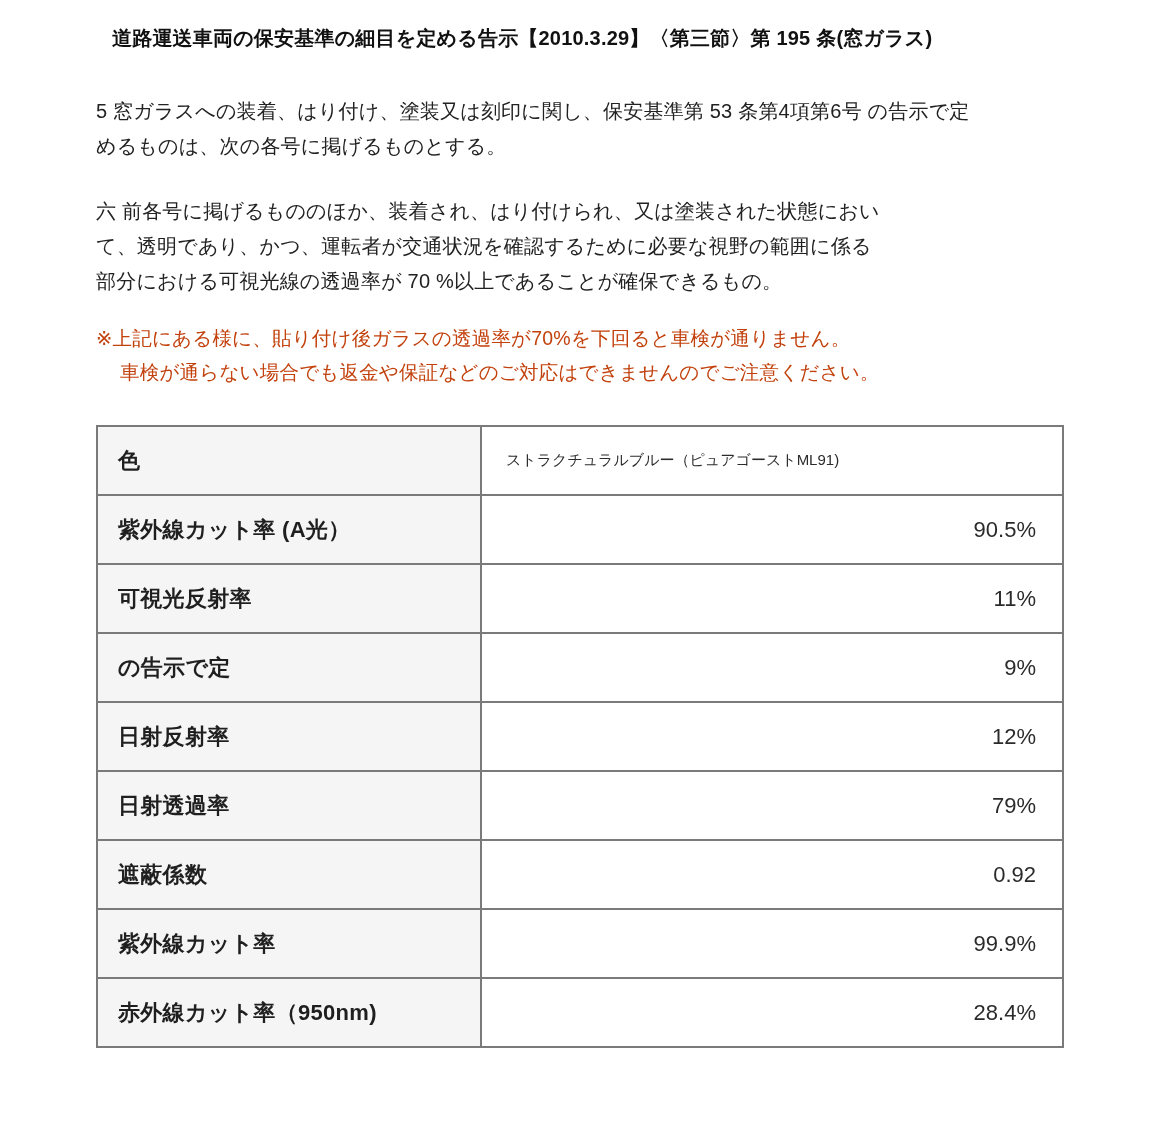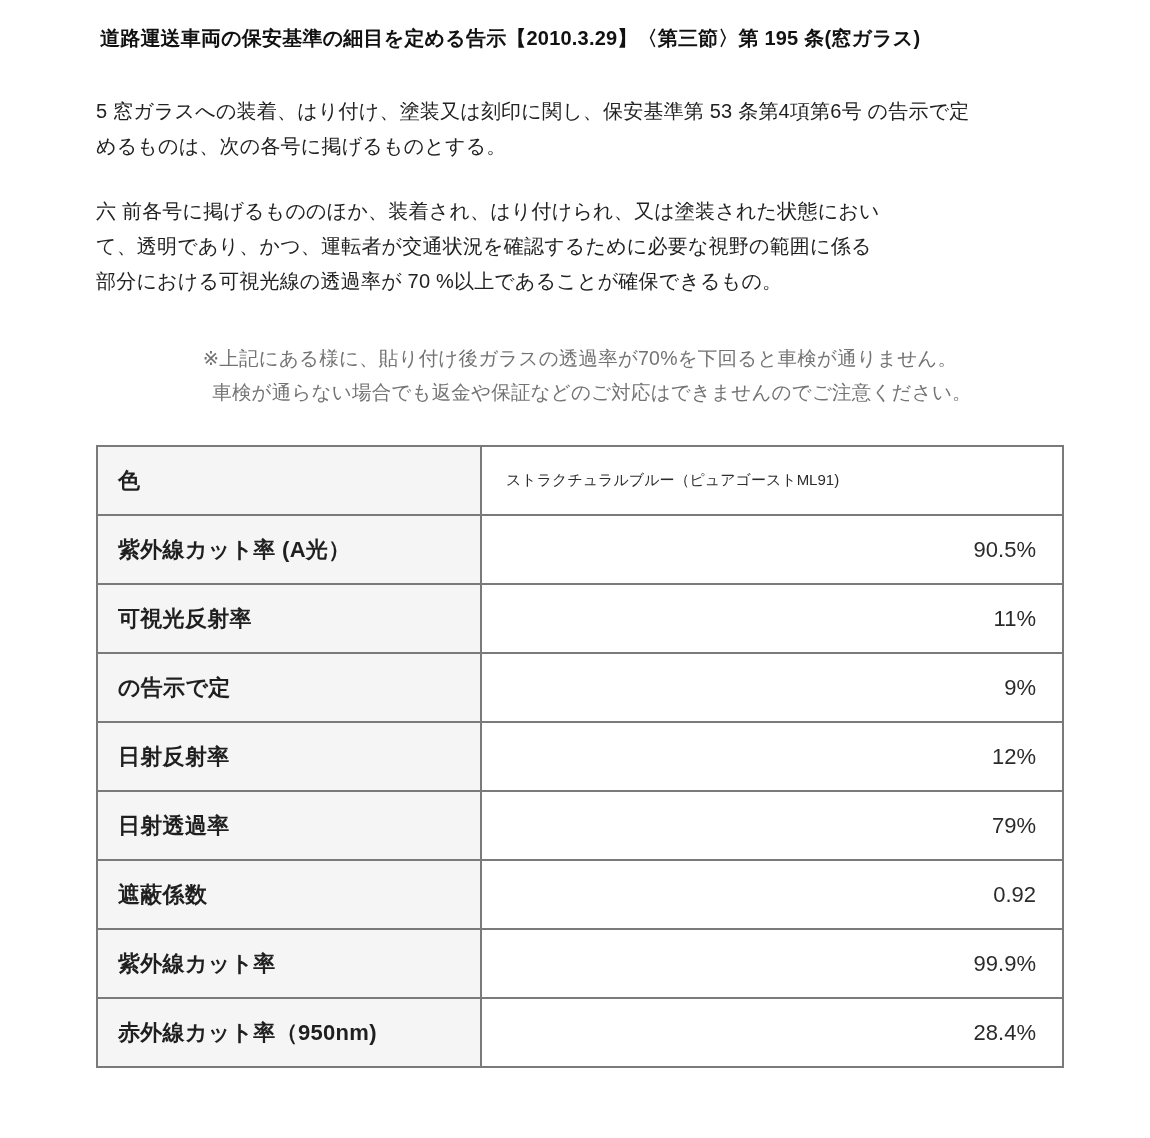--- a/index.html
+++ b/index.html
@@ -19,40 +19,39 @@
     position: absolute;
     left: 96px;
     top: 26px;
     width: 968px;
   }
   .doc-title {
     font-size: 20px;
     font-weight: bold;
     color: #111111;
     line-height: 24px;
-    margin: 0 0 44px 4px;
+    margin: 0 0 44px 16px;
     letter-spacing: 0.2px;
   }
   .para {
     font-size: 20px;
     color: #222222;
     line-height: 35px;
     margin: 0 0 30px 0;
     letter-spacing: 0.2px;
   }
   .para.second {
-    margin-bottom: 42px;
+    margin-bottom: 22px;
   }
   .warning {
     font-size: 19.5px;
-    color: #737373;
+    color: #c2410c;
     line-height: 34px;
     margin: 0 0 36px 0;
     letter-spacing: 0.2px;
-    text-align: center;
   }
   .warning .indent {
     padding-left: 24px;
   }
   table.spec {
     border-collapse: separate;
     border-spacing: 0;
     width: 968px;
     border: 1px solid #7a7a7a;
     table-layout: fixed;

